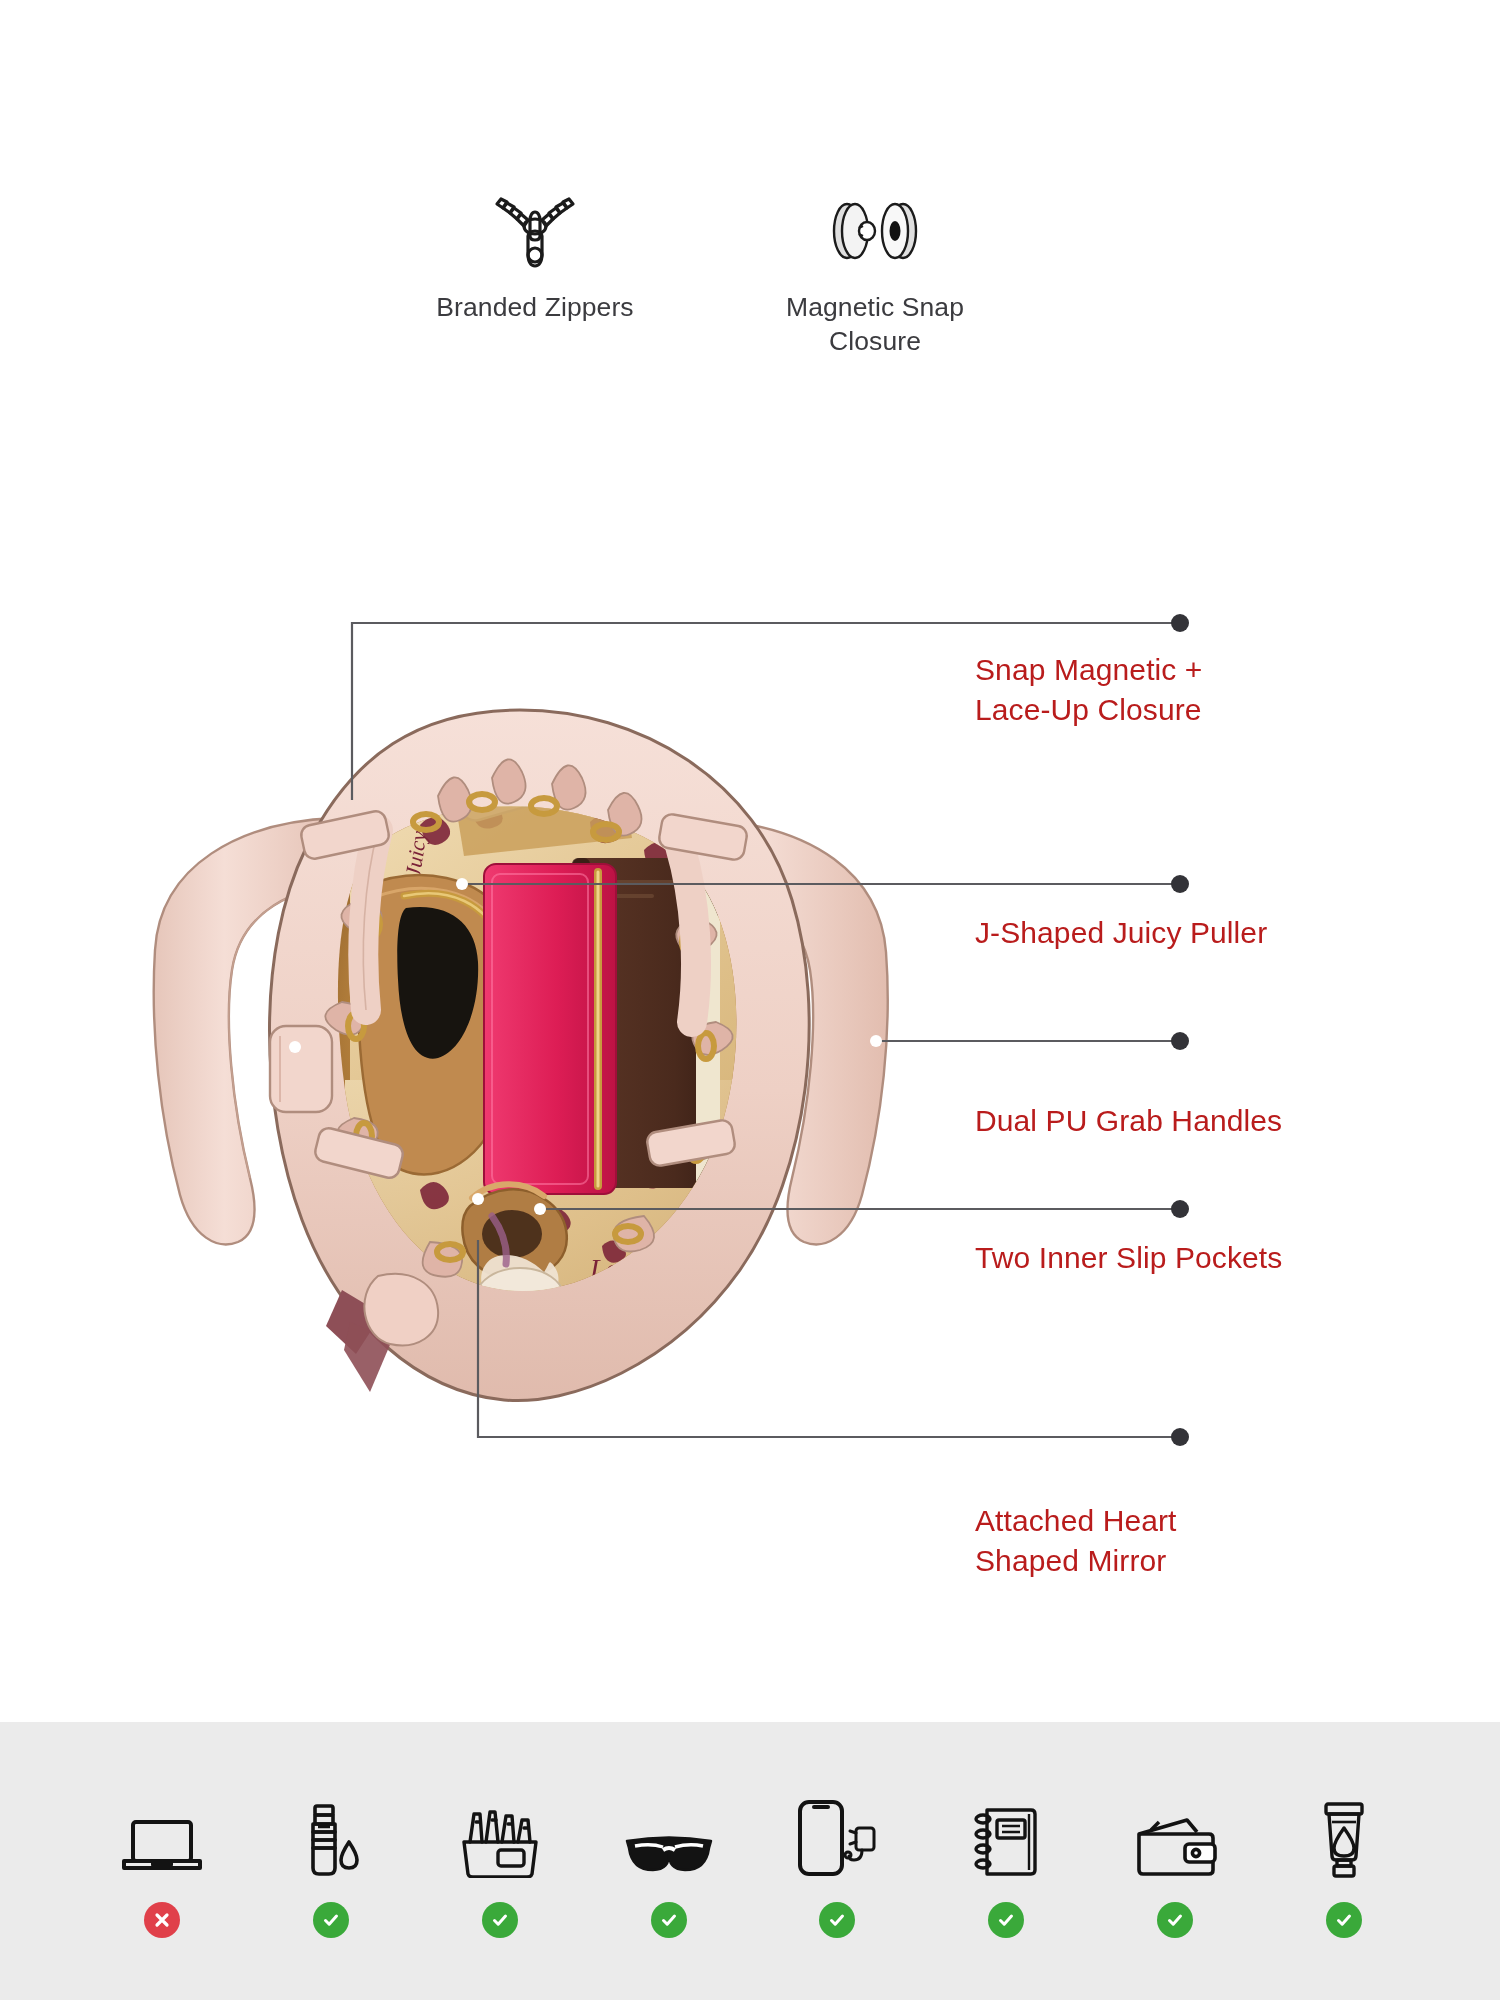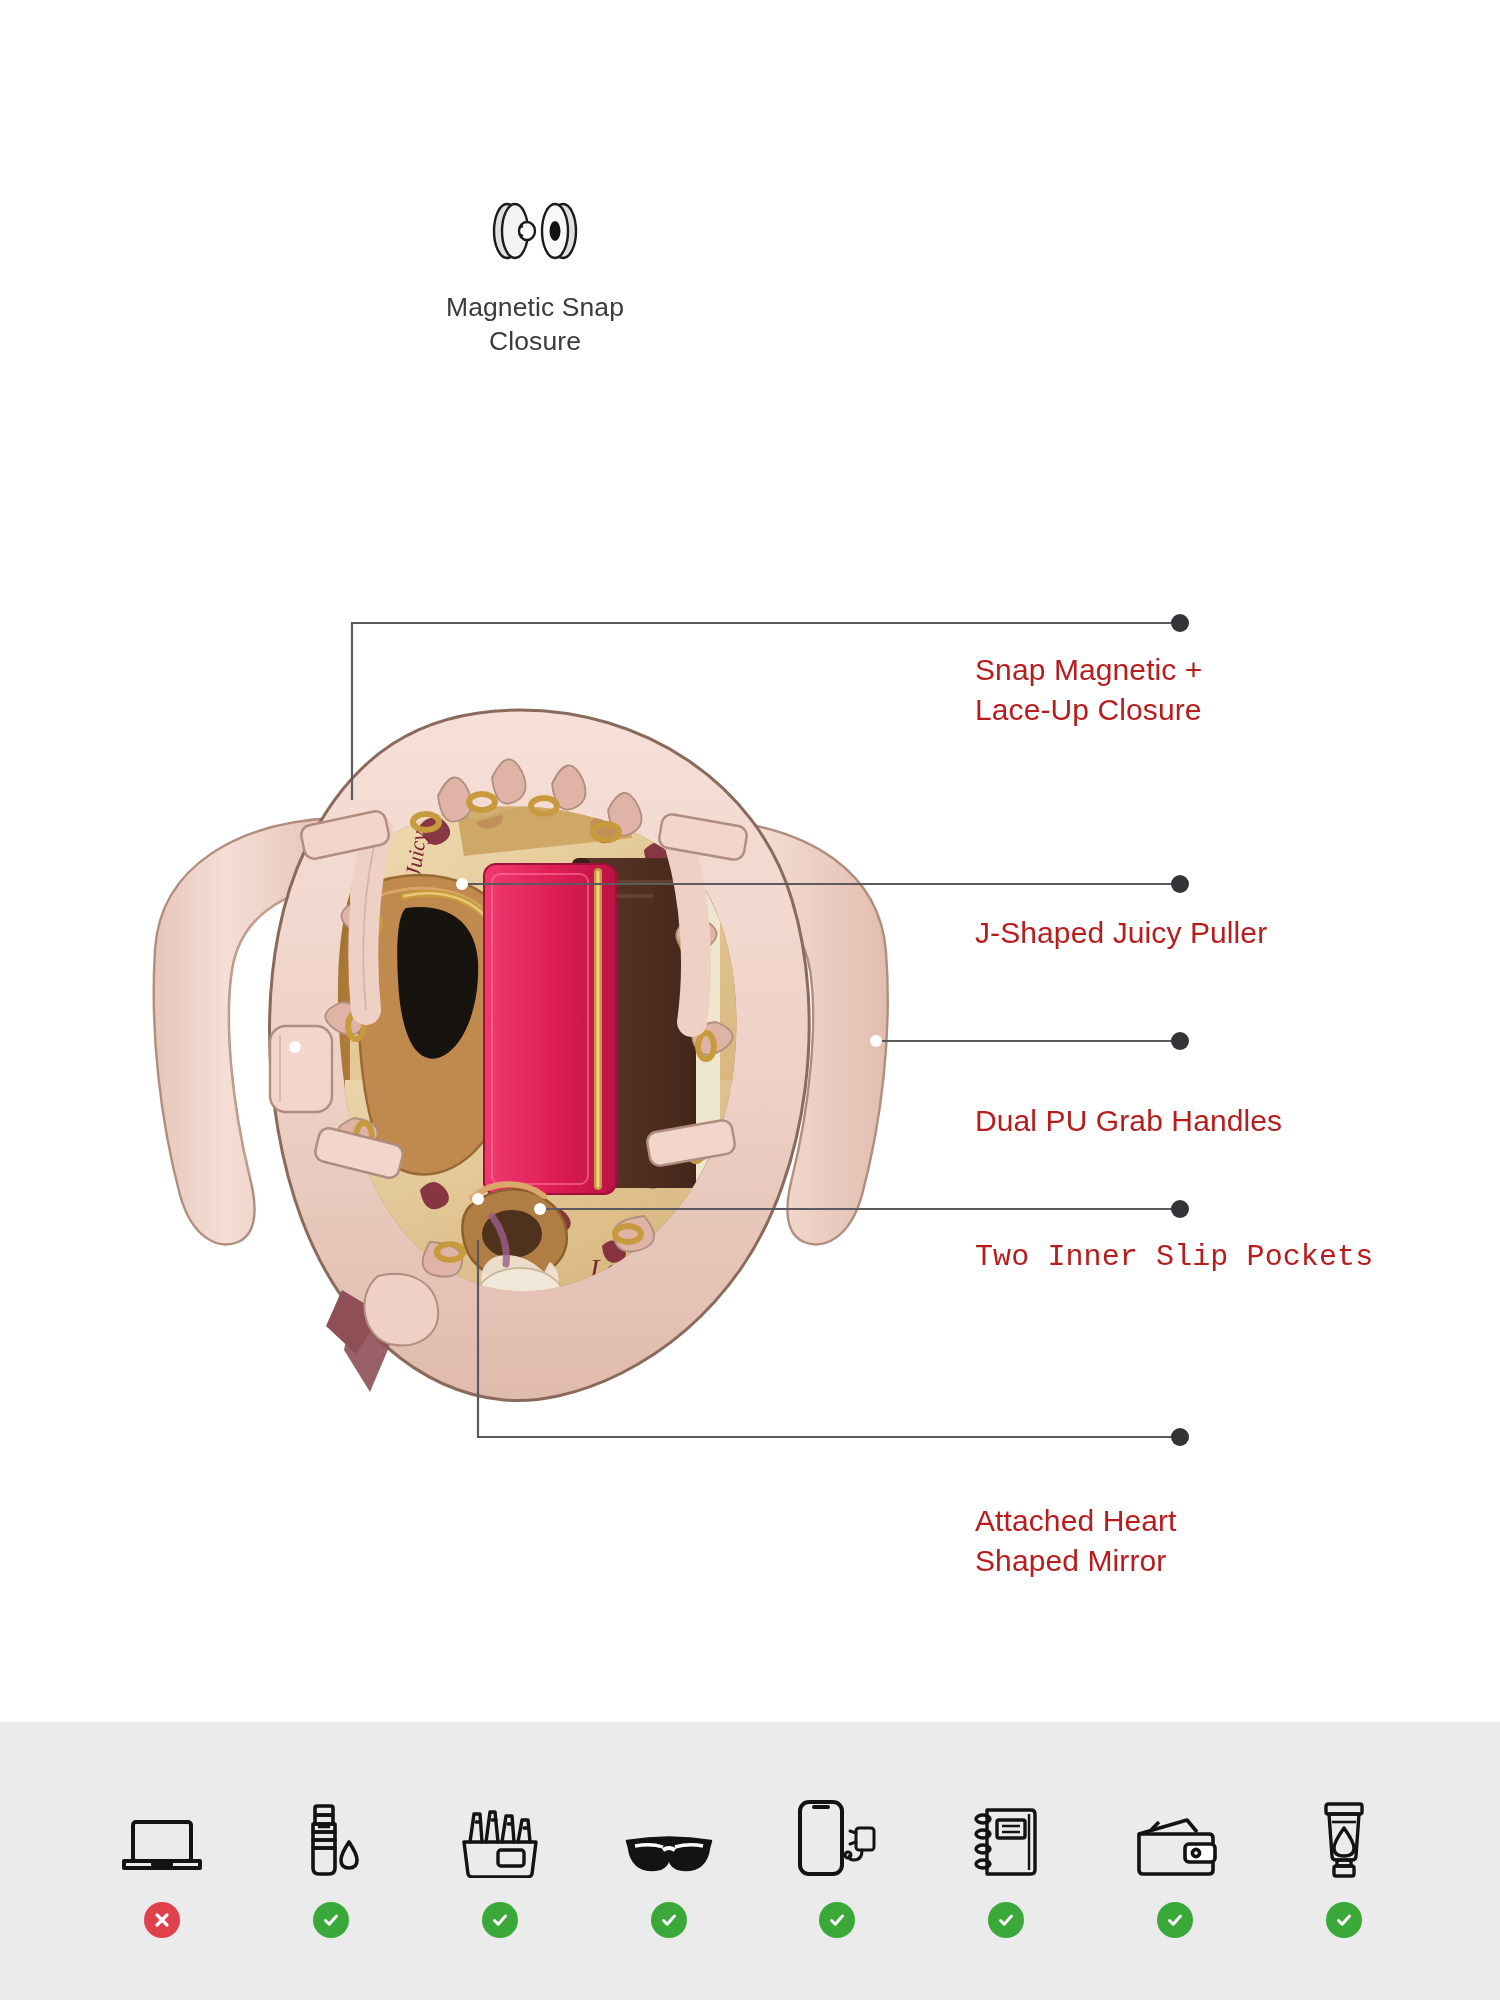--- a/index.html
+++ b/index.html
@@ -121,20 +121,48 @@
   .badge.no  { background: #e0404a; }
   .badge svg { display: block; }
 </style>
 </head>
 <body>
 
 <div id="page">
 
   <div class="feature-row">
 
+    <div class="feature-item">
+      <div class="feature-icon-box">
+        <svg width="90" height="78" viewBox="0 0 90 78">
+          <g fill="none" stroke="#1b1b1b" stroke-width="3.2" stroke-linejoin="round" stroke-linecap="round">
+
+            <path d="M7 12 L11 7 L17 10 L13 16 Z"></path>
+            <path d="M13 16 L17 11 L24 15 L20 21 Z"></path>
+            <path d="M20 21 L24 16 L31 21 L27 27 Z"></path>
+            <path d="M27 27 L31 22 L38 28 L34 34 Z"></path>
+
+            <path d="M83 12 L79 7 L73 10 L77 16 Z"></path>
+            <path d="M77 16 L73 11 L66 15 L70 21 Z"></path>
+            <path d="M70 21 L66 16 L59 21 L63 27 Z"></path>
+            <path d="M63 27 L59 22 L52 28 L56 34 Z"></path>
+
+            <path d="M34 34 C34 30 39 27 45 27 C51 27 56 30 56 34
+                     C56 39 51 42 45 42 C39 42 34 39 34 34 Z"></path>
+            <path d="M40 28 C40 24 42 20 45 20 C48 20 50 24 50 28
+                     L50 44 C50 47 48 48 45 48 C42 48 40 47 40 44 Z"></path>
+
+            <path d="M38 44 C38 41 41 39 45 39 C49 39 52 41 52 44
+                     L52 62 C52 70 49 74 45 74 C41 74 38 70 38 62 Z"></path>
+            <circle cx="45" cy="63" r="7"></circle>
+          </g>
+        </svg>
+      </div>
+      <div class="feature-label">Branded Zippers</div>
+    </div>
 
     <div class="feature-item">
       <div class="feature-icon-box">
         <svg width="100" height="72" viewBox="0 0 100 72">
           <g stroke="#1b1b1b" stroke-width="2.4">
 
             <ellipse cx="22" cy="36" rx="13" ry="27" fill="#dfdfdf"></ellipse>
             <ellipse cx="30" cy="36" rx="13" ry="27" fill="#f3f3f3"></ellipse>
 
             <ellipse cx="42" cy="36" rx="8" ry="9" fill="#ffffff"></ellipse>
@@ -374,21 +402,21 @@
     </g>
   </svg>
 
   <div class="callout-label" style="left:975px; top:650px;">Snap Magnetic +
 Lace-Up Closure</div>
 
   <div class="callout-label" style="left:975px; top:913px;">J-Shaped Juicy Puller</div>
 
   <div class="callout-label" style="left:975px; top:1070px;margin-top:31px;">Dual PU Grab Handles</div>
 
-  <div class="callout-label" style="left:975px; top:1238px;font-family:Liberation Mono, monospace;">Two Inner Slip Pockets</div>
+  <div class="callout-label" style="left:975px; top:1238px;">Two Inner Slip Pockets</div>
 
   <div class="callout-label" style="left:975px; top:1501px;">Attached Heart
 Shaped Mirror</div>
 
   <div class="footer-strip"></div>
 
   <div class="footer-items">
 
     <div class="footer-item">
       <div class="footer-icon-box">

